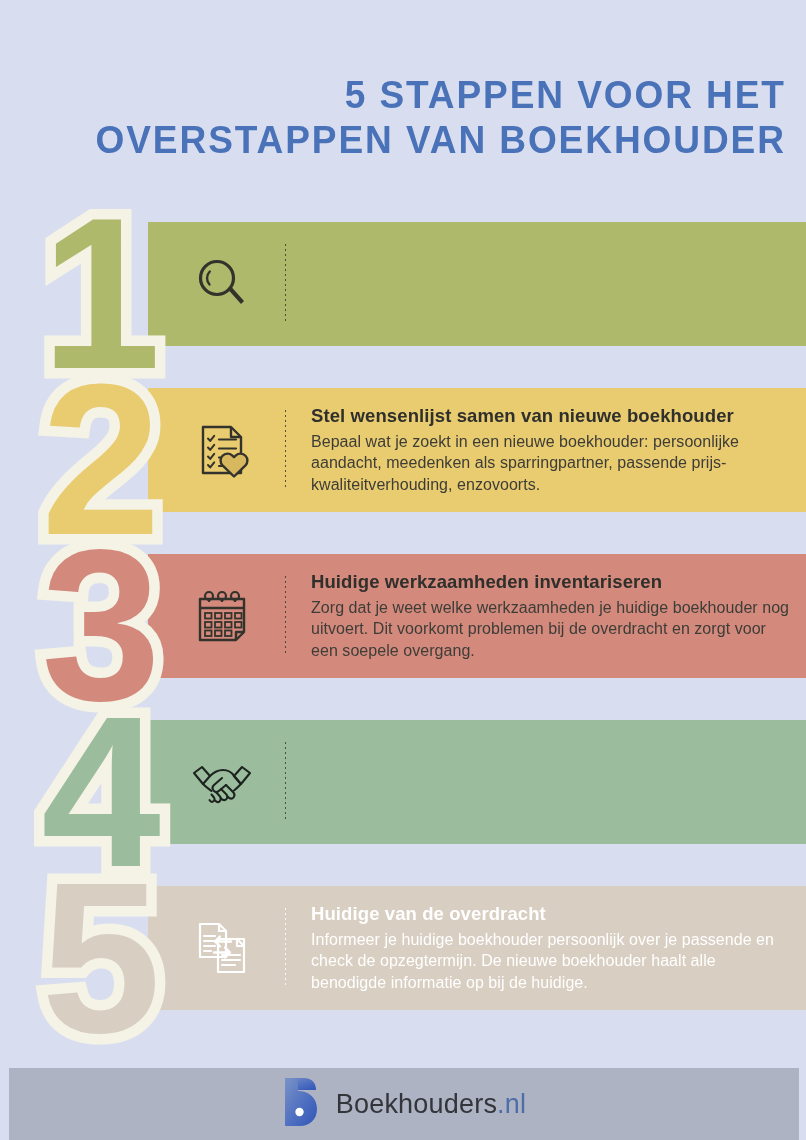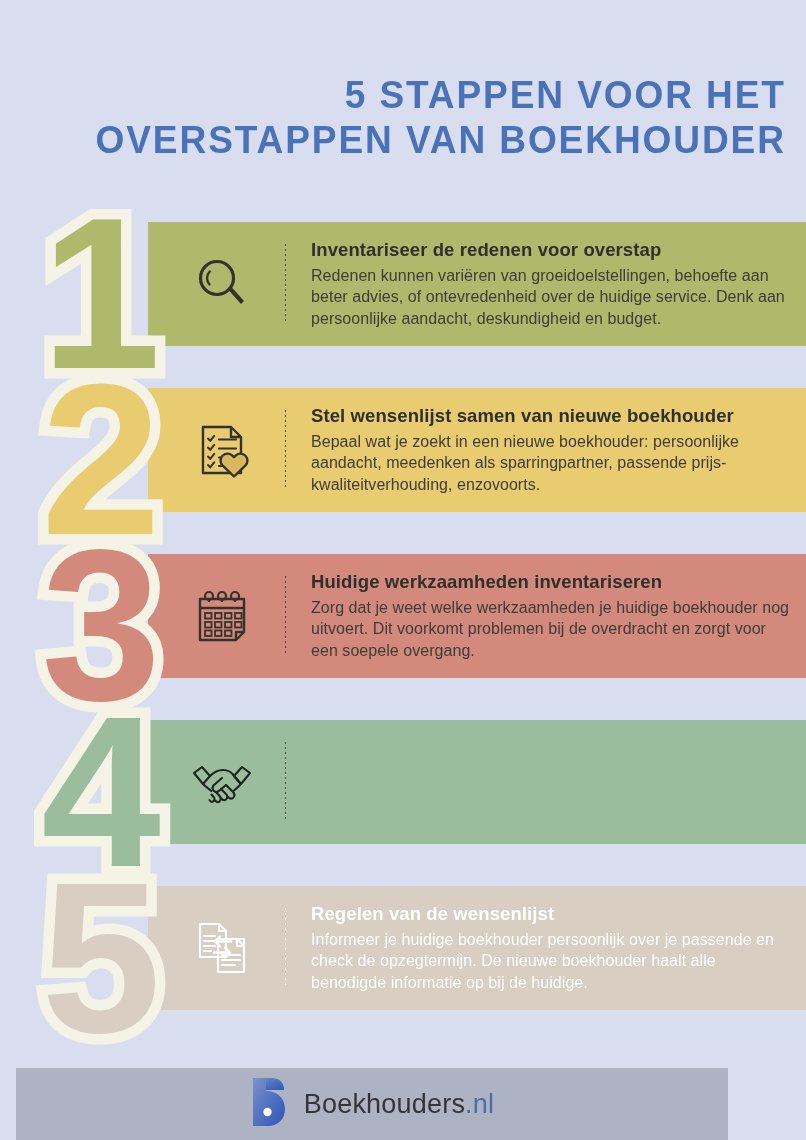--- a/index.html
+++ b/index.html
@@ -141,23 +141,23 @@
     line-height: 215px;
     text-align: center;
     -webkit-text-stroke: 21px #f4f3e6;
     paint-order: stroke fill;
     letter-spacing: -2px;
   }
 
   
   .footer {
     position: absolute;
-    left: 16px;
+    left: 9px;
     bottom: 0;
-    width: 712px;
+    width: 790px;
     height: 72px;
     background: #adb3c2;
     display: flex;
     align-items: center;
     justify-content: center;
     z-index: 6;
   }
   .logo-wrap {
     display: flex;
     align-items: center;
@@ -187,24 +187,20 @@
       <div class="step-bg" style="background: rgb(174, 185, 107);"></div>
       <div class="step-inner">
         <div class="icon-cell">
           <svg width="62" height="62" viewBox="0 0 62 62" fill="none">
             <circle cx="26" cy="25" r="16.5" stroke="#33332c" stroke-width="3.2"></circle>
             <path d="M18.5 31.5 A9.5 9.5 0 0 1 18.8 18.5" stroke="#33332c" stroke-width="2.4" fill="none" stroke-linecap="round"></path>
             <path d="M37.5 37 L50 51 L53 48 L40.5 34 Z" fill="#33332c"></path>
           </svg>
         </div>
         <div class="divider"></div>
-        <div class="text-cell">
-          <div class="step-title">Inventariseer de redenen voor overstap</div>
-          <div class="step-body">Redenen kunnen variëren van groeidoelstellingen, behoefte aan beter advies, of ontevredenheid over de huidige service. Denk aan persoonlijke aandacht, deskundigheid en budget.</div>
-        </div>
       </div>
     </div>
 
     <div class="step" id="step-1" style="top:166px;text-decoration:underline;">
       <div class="step-bg" style="background: rgb(233, 203, 112);"></div>
       <div class="step-inner">
         <div class="icon-cell">
           <svg width="62" height="62" viewBox="0 0 62 62" fill="none">
             <path d="M12 8 H40 L50 18 V54 H12 Z" stroke="#33332c" stroke-width="2.4" fill="none" stroke-linejoin="round"></path>
             <path d="M40 8 V18 H50" stroke="#33332c" stroke-width="2.4" fill="none" stroke-linejoin="round"></path>
@@ -300,21 +296,21 @@
             <path d="M46 22 L53 29"></path>
             <line x1="31" y1="38" x2="49" y2="38"></line>
             <line x1="31" y1="43" x2="49" y2="43"></line>
             <line x1="31" y1="48" x2="44" y2="48"></line>
             <path d="M40 24.5 L24 24.5 M29 19.5 L24 24.5 L29 29.5" stroke-width="2.4"></path>
             <path d="M23 35.5 L39 35.5 M34 30.5 L39 35.5 L34 40.5" stroke-width="2.4"></path>
           </svg>
         </div>
         <div class="divider light"></div>
         <div class="text-cell">
-          <div class="step-title">Regelen van de wensenlijst</div>
+          <div class="step-title">Huidige van de overdracht</div>
           <div class="step-body">Informeer je huidige boekhouder persoonlijk over je passende en check de opzegtermijn. De nieuwe boekhouder haalt alle benodigde informatie op bij de huidige.</div>
         </div>
       </div>
     </div>
 
   </div>
 
   <div class="numbers">
     <div class="num" id="num-0" style="top: -36px; color: rgb(174, 185, 107);">1</div>
     <div class="num" id="num-1" style="top: 130px; color: rgb(233, 203, 112);">2</div>

